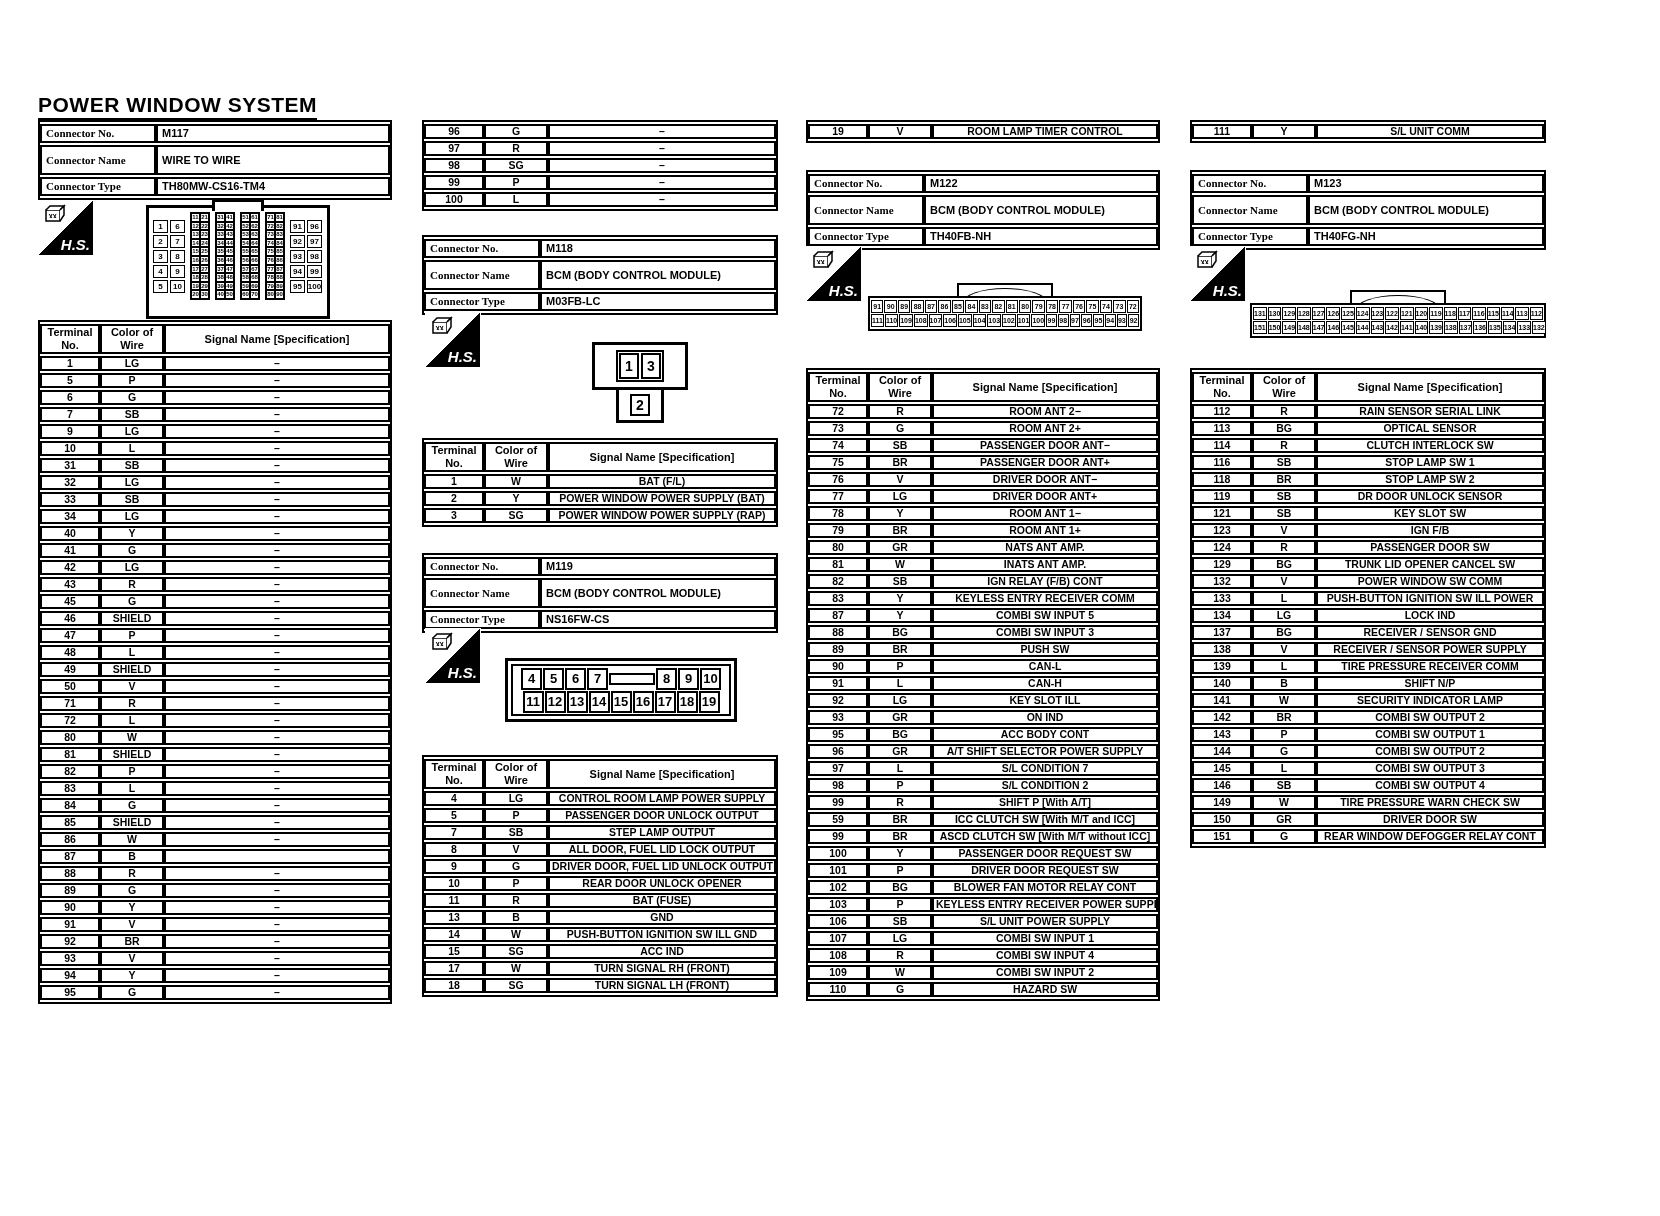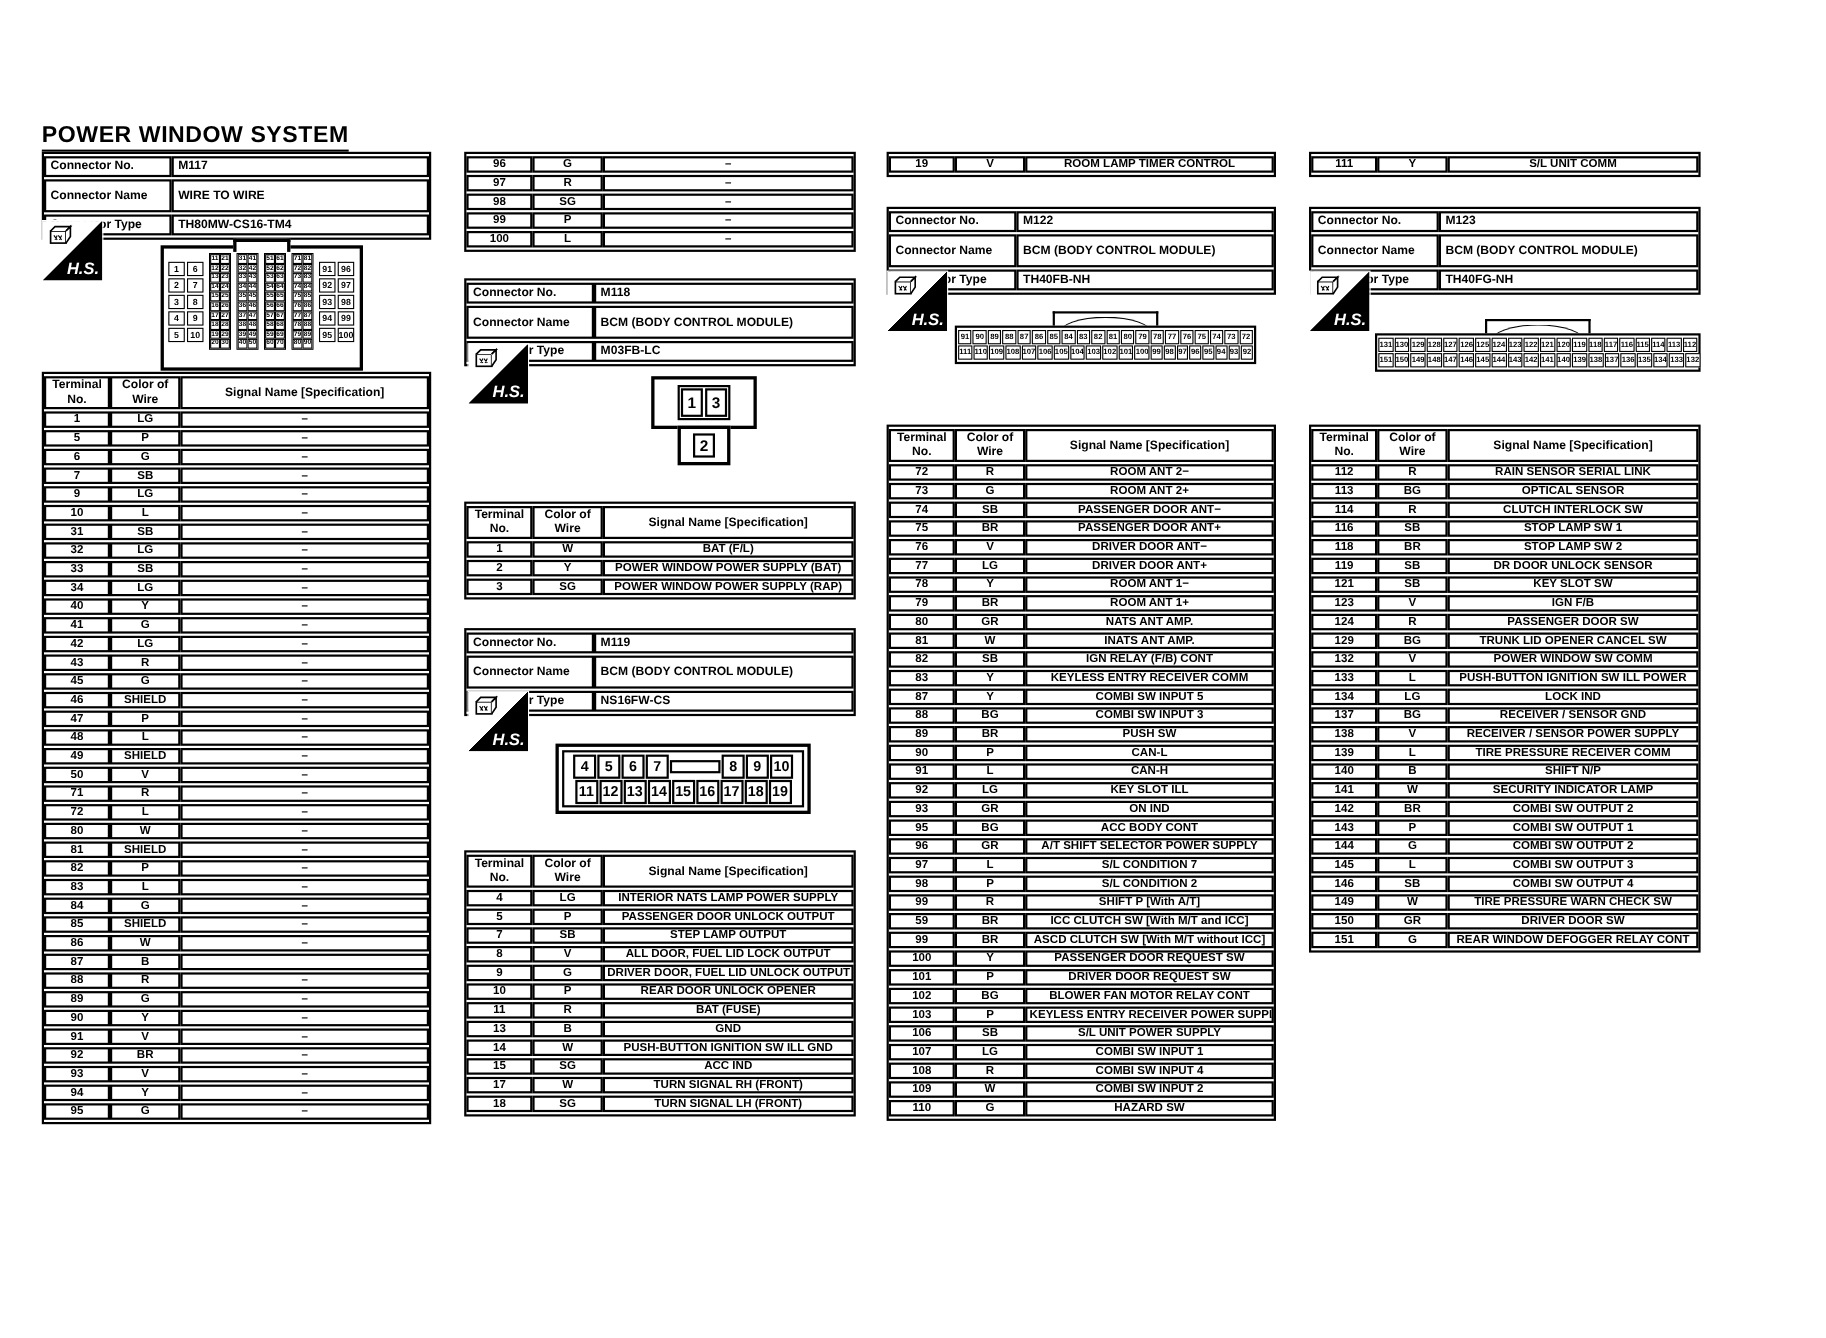--- a/index.html
+++ b/index.html
@@ -1,29 +1,29 @@
 <!DOCTYPE html>
 <html><head>
 <meta charset="utf-8">
 <style>
   html,body{margin:0;padding:0;background:#fff;}
   .page{position:relative;width:1660px;height:1216px;background:#fff;
         font-family:"Liberation Sans",sans-serif;color:#000;}
-  .abs{position:absolute;margin-top:18px;}
+  .abs{position:absolute;}
 
   
   .title{font-size:21px;font-weight:bold;letter-spacing:.5px;
          border-bottom:2px solid #000;padding-bottom:1px;display:inline-block;}
 
   
   table.info{border-collapse:separate;border-spacing:0 2px;border:2px solid #000;
              background:#fff;table-layout:fixed;}
   table.info td{border:2px solid #000;font-size:11px;font-weight:bold;
                 padding:1px 4px;vertical-align:middle;line-height:1.1;}
-  table.info td.lbl{width:104px;}
+  table.info td.lbl{width:104px;font-family:Liberation Serif, serif;}
   table.info tr.tall td{height:24px;}
   table.info tr.short td{height:13px;}
 
   
   table.term{border-collapse:separate;border-spacing:0 2px;border:2px solid #000;
              background:#fff;table-layout:fixed;}
   table.term td{border:2px solid #000;text-align:center;vertical-align:middle;
                 font-size:10.5px;font-weight:bold;line-height:1;height:11px;
                 padding:0 2px;overflow:hidden;white-space:nowrap;}
   table.term td.c0{width:52px;}
@@ -619,21 +619,21 @@
       <tr>
           <td class="c0">Terminal No.</td>
           <td class="c1">Color of Wire</td>
           <td>Signal Name [Specification]</td>
         </tr>
     </thead>
     <tbody>
         <tr>
           <td class="c0">4</td>
           <td class="c1">LG</td>
-          <td class="c2">INTERIOR NATS LAMP POWER SUPPLY</td>
+          <td class="c2">CONTROL ROOM LAMP POWER SUPPLY</td>
         </tr>
         <tr>
           <td class="c0">5</td>
           <td class="c1">P</td>
           <td class="c2">PASSENGER DOOR UNLOCK OUTPUT</td>
         </tr>
         <tr>
           <td class="c0">7</td>
           <td class="c1">SB</td>
           <td class="c2">STEP LAMP OUTPUT</td>

